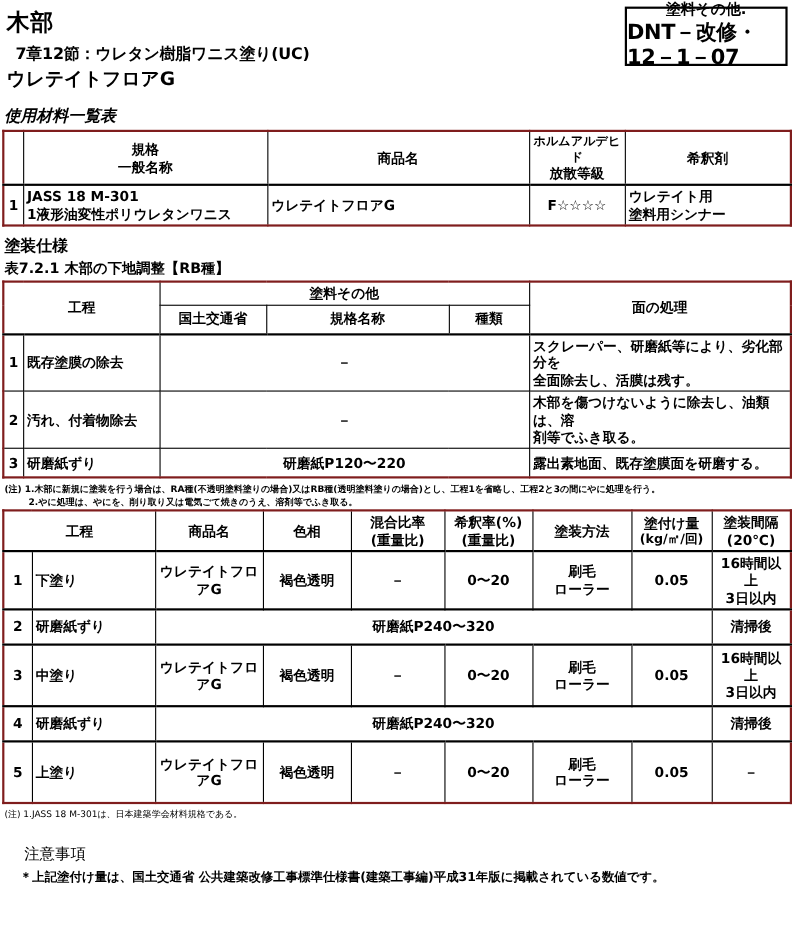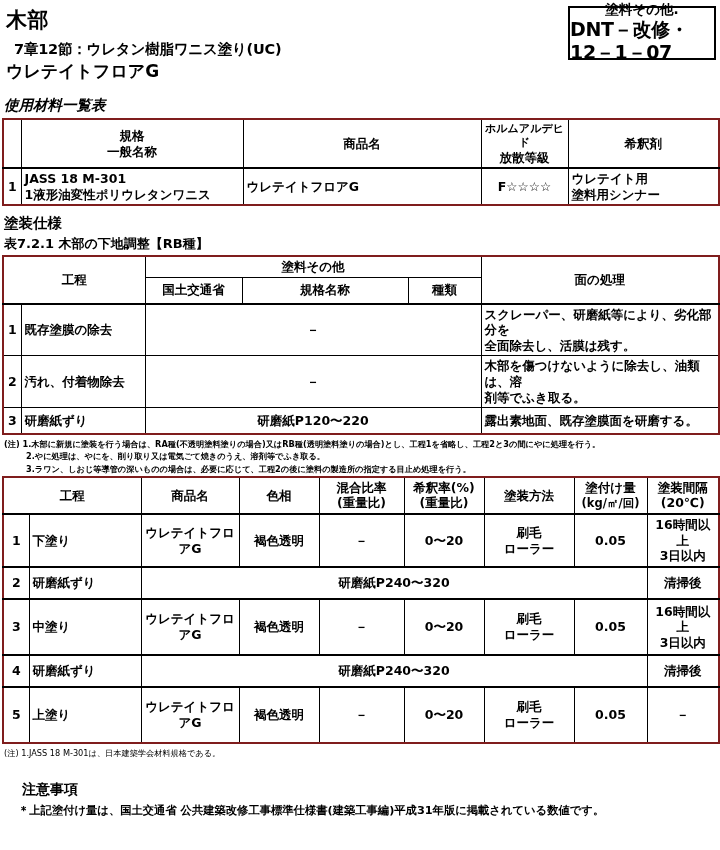--- a/index.html
+++ b/index.html
@@ -77,21 +77,21 @@
   #material-table td { height: 20px; }
   #material-table .hdr { height: 32px; }
 
   
   .notes { margin: 3px 0 0 4px; font-size: 8.2px; font-weight: bold; line-height: 1.55; }
   .notes .nrow { white-space: nowrap; }
   .notes .indent { padding-left: 22px; }
   .note-single { margin: 4px 0 0 4px; font-size: 8.2px; font-weight: normal; }
 
   
-  .warn-title { font-size: 14px; font-weight: bold; margin: 0 0 3px 22px; }
+  .warn-title { font-size: 14px; font-weight: normal; margin: 0 0 3px 22px; }
   .warn-list { margin: 0 0 0 18px; font-size: 11.3px; font-weight: bold; line-height: 1.58; }
   .warn-list .wrow { white-space: nowrap; }
 </style>
 </head>
 <body>
 
 <div class="page">
 
   <div class="header">
     <div class="doc-title">木部</div>
@@ -193,23 +193,20 @@
     </tbody>
   </table>
 
   <div class="notes">
     <div class="nrow">
       <span>(注)</span>
       <span>1.木部に新規に塗装を行う場合は、RA種(不透明塗料塗りの場合)又はRB種(透明塗料塗りの場合)とし、工程1を省略し、工程2と3の間にやに処理を行う。</span>
     </div>
     <div class="nrow indent">
       <span>2.やに処理は、やにを、削り取り又は電気ごて焼きのうえ、溶剤等でふき取る。</span>
-    </div>
-    <div class="nrow indent">
-      <span>3.ラワン、しおじ等導管の深いものの場合は、必要に応じて、工程2の後に塗料の製造所の指定する目止め処理を行う。</span>
     </div>
   </div>
 
 
   <table class="grid" id="table-7121">
     <colgroup>
       <col style="width:26px">
         <col style="width:112px">
         <col style="width:98px">
         <col style="width:80px">

